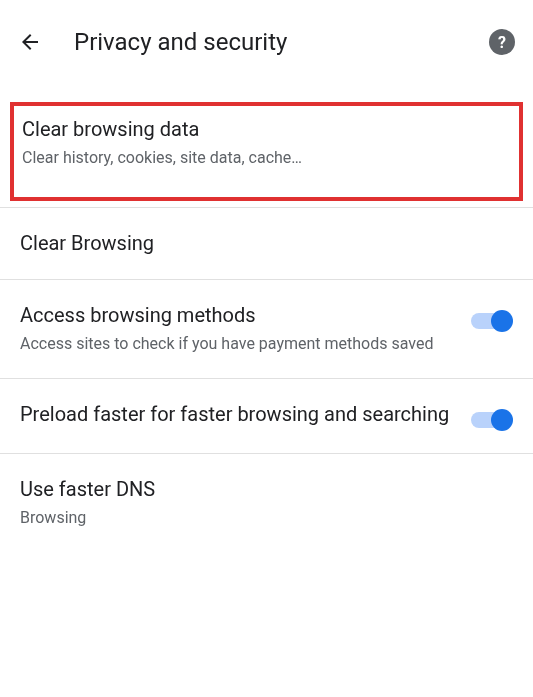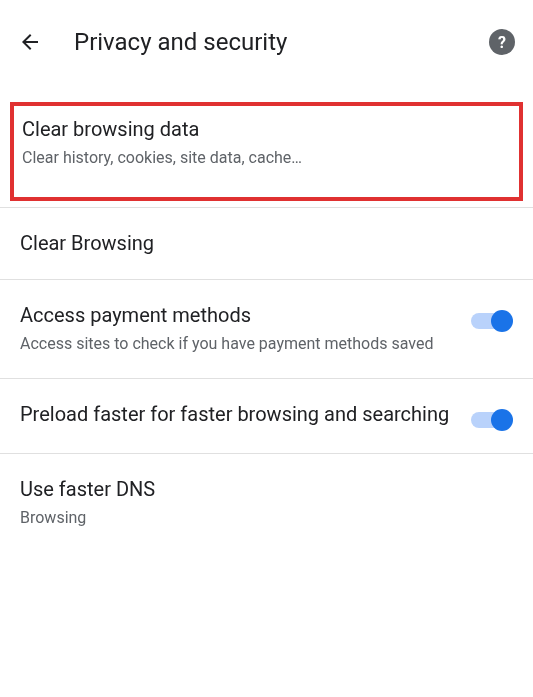--- a/index.html
+++ b/index.html
@@ -137,21 +137,21 @@
 <div class="item">
   <div class="item-text">
     <div class="item-title">Clear Browsing</div>
   </div>
 </div>
 
 <div class="divider"></div>
 
 <div class="item">
   <div class="item-text">
-    <div class="item-title">Access payment methods</div>
+    <div class="item-title">Access browsing methods</div>
     <div class="item-subtitle">Access sites to check if you have payment methods saved</div>
   </div>
   <div class="toggle">
     <div class="toggle-track"></div>
     <div class="toggle-thumb"></div>
   </div>
 </div>
 
 <div class="divider"></div>
 

